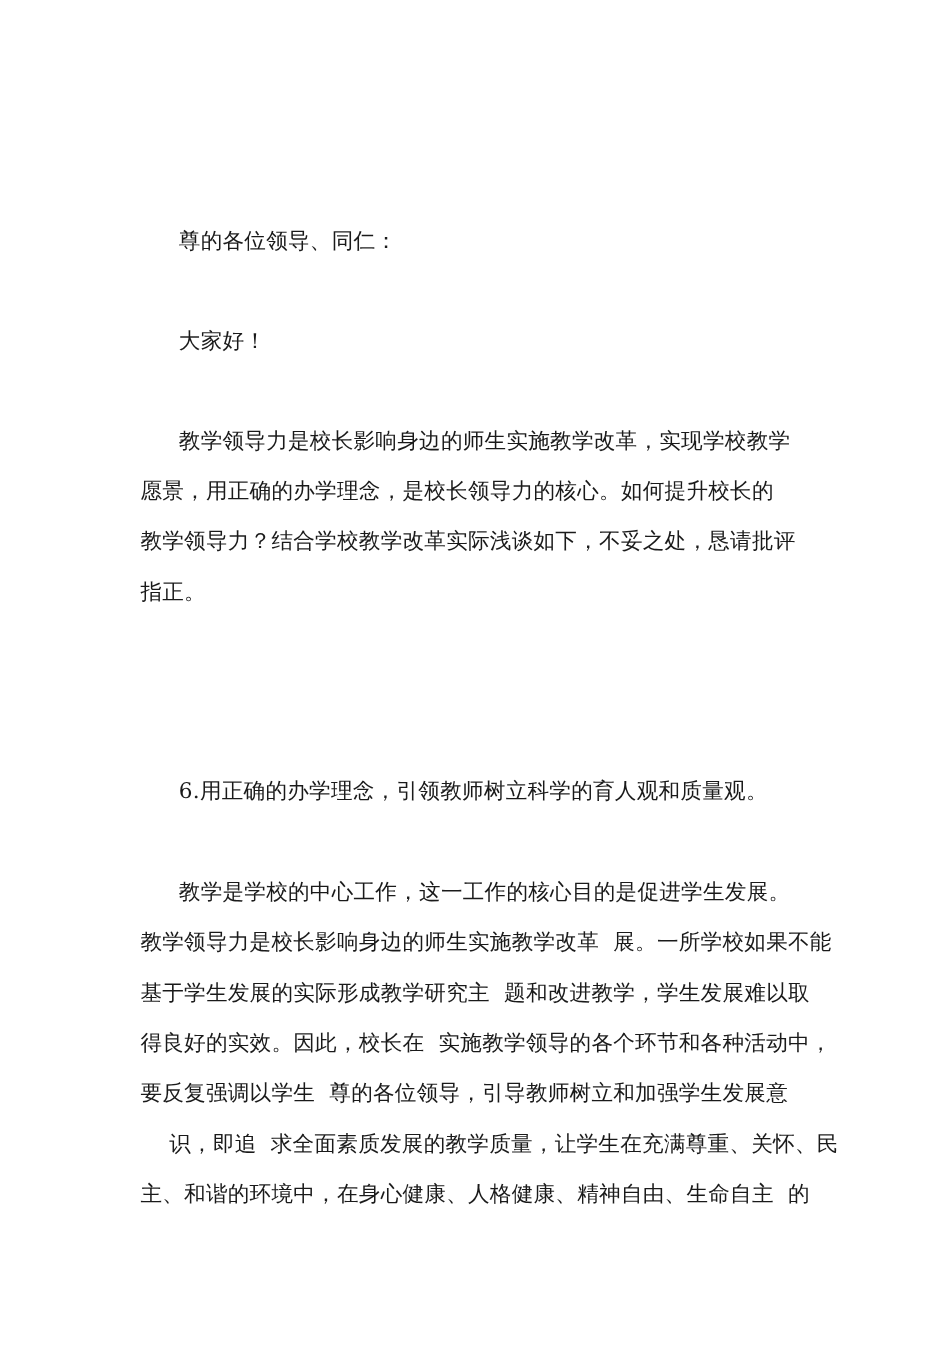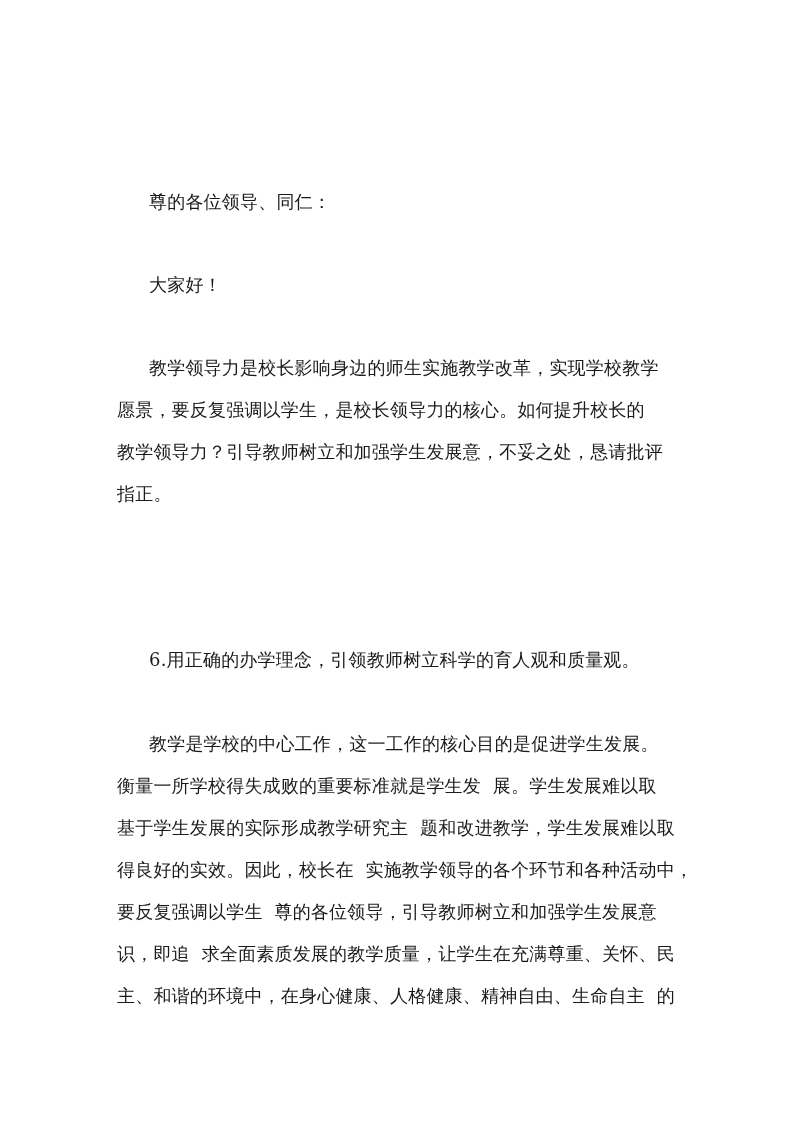--- a/index.html
+++ b/index.html
@@ -35,29 +35,29 @@
   </style>
 </head>
 <body>
 
 <div class="page">
   <div class="line indent" style="top:191px;">尊的各位领导、同仁：</div>
   <div class="line indent" style="top:274px;">大家好！</div>
 
   <div>
     <div class="line indent" style="top:357px;">教学领导力是校长影响身边的师生实施教学改革，实现学校教学</div>
-    <div class="line" style="top:399px;">愿景，要反复强调以学生，是校长领导力的核心。如何提升校长的</div>
-    <div class="line" style="top:441px;">教学领导力？引导教师树立和加强学生发展意，不妥之处，恳请批评</div>
+    <div class="line" style="top:399px;">愿景，用正确的办学理念，是校长领导力的核心。如何提升校长的</div>
+    <div class="line" style="top:441px;">教学领导力？结合学校教学改革实际浅谈如下，不妥之处，恳请批评</div>
     <div class="line" style="top:483px;">指正。</div>
   </div>
 
   <div class="line indent" style="top:649px;">6.用正确的办学理念，引领教师树立科学的育人观和质量观。</div>
 
   <div>
     <div class="line indent" style="top:733px;">教学是学校的中心工作，这一工作的核心目的是促进学生发展。</div>
-    <div class="line" style="top:775px;">衡量一所学校得失成败的重要标准就是学生发  展。学生发展难以取</div>
+    <div class="line" style="top:775px;">教学领导力是校长影响身边的师生实施教学改革  展。一所学校如果不能</div>
     <div class="line" style="top:817px;">基于学生发展的实际形成教学研究主  题和改进教学，学生发展难以取</div>
     <div class="line" style="top:859px;">得良好的实效。因此，校长在  实施教学领导的各个环节和各种活动中，</div>
     <div class="line" style="top:901px;">要反复强调以学生  尊的各位领导，引导教师树立和加强学生发展意</div>
-    <div class="line" style="top:943px;">识，即追  求全面素质发展的教学质量，让学生在充满尊重、关怀、民</div>
+    <div class="line" style="top:943px;margin-left:24px;">识，即追  求全面素质发展的教学质量，让学生在充满尊重、关怀、民</div>
     <div class="line" style="top:985px;">主、和谐的环境中，在身心健康、人格健康、精神自由、生命自主  的</div>
   </div>
 </div>
 
 </body></html>

